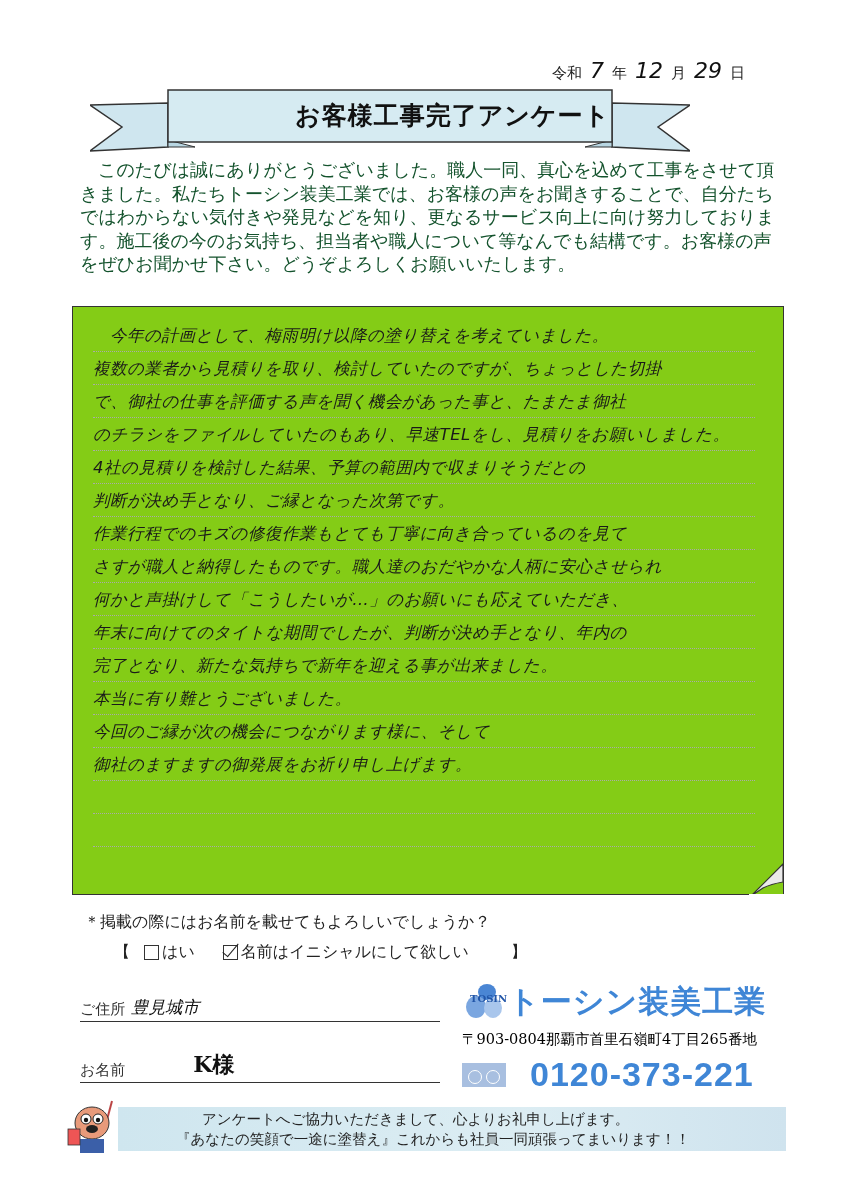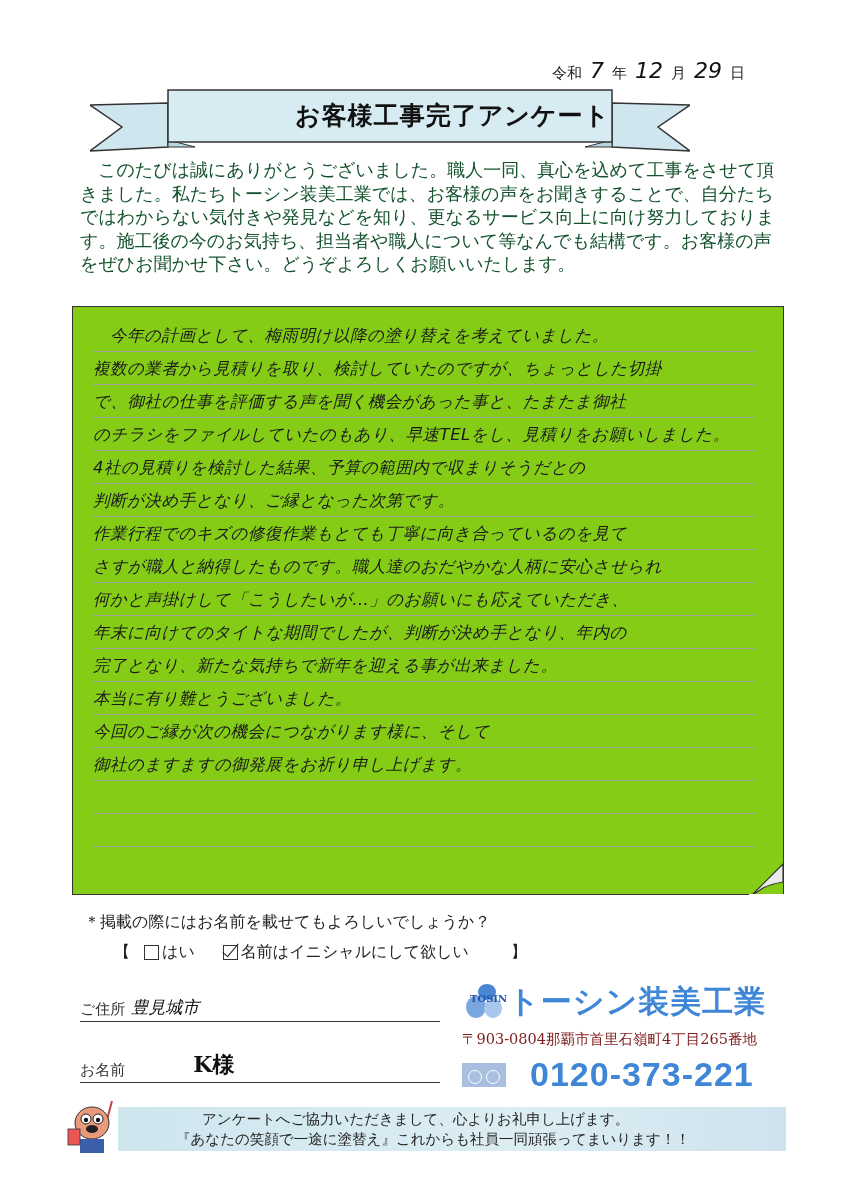--- a/index.html
+++ b/index.html
@@ -40,21 +40,21 @@
 
   
   .company { position: absolute; left: 462px; top: 982px; width: 330px; }
   .logo { display: flex; align-items: center; height: 40px; }
   .logo-mark { width: 44px; height: 36px; position: relative; }
   .logo-mark .c1 { position: absolute; left: 16px; top: 0; width: 18px; height: 16px; border-radius: 50%; background: #4a86d4; }
   .logo-mark .c2 { position: absolute; left: 4px; top: 12px; width: 20px; height: 22px; border-radius: 50%; background: #7aa6e0; }
   .logo-mark .c3 { position: absolute; left: 22px; top: 14px; width: 18px; height: 20px; border-radius: 50%; background: #a9c6ec; }
   .logo-mark .tosin { position: absolute; left: 0; top: 9px; font-size: 10px; color: #2256a8; font-weight: bold; font-family: "DejaVu Serif", serif; margin-left: 8px; }
   .logo-name { font-family: "DejaVu Sans", sans-serif; font-weight: bold; font-size: 31px; color: #3f86d6; letter-spacing: 1px; margin-left: 2px; }
-  .address { font-family: "DejaVu Serif", serif; font-size: 14.5px; color: #7f1d1d; margin-top: 8px; white-space: nowrap; }
+  .address { font-family: "DejaVu Serif", serif; font-size: 14.5px; color: #000000; margin-top: 8px; white-space: nowrap; }
   .phone { display: flex; align-items: center; margin-top: 6px; gap: 12px; }
   .freedial { width: 44px; height: 24px; background: #a8bfe0; position: relative; margin-right: 12px; }
   .freedial::before, .freedial::after { content: ""; position: absolute; top: 7px; width: 12px; height: 12px; border: 1.8px solid #fff; border-radius: 50%; }
   .freedial::before { left: 6px; } .freedial::after { left: 24px; }
   .phone-num { font-family: "Liberation Sans", sans-serif; font-weight: bold; font-size: 34px; color: #3f86d6; letter-spacing: 1px; }
 
   
   .footer { position: absolute; left: 66px; top: 1097px; width: 720px; height: 62px; }
   .mascot { position: absolute; left: 0; top: 2px; width: 58px; height: 56px; }
   .footer-band { position: absolute; left: 52px; top: 10px; width: 668px; height: 44px; background: linear-gradient(90deg, #cfe6ef, #dcedf3 60%, #cfe3ee); }

